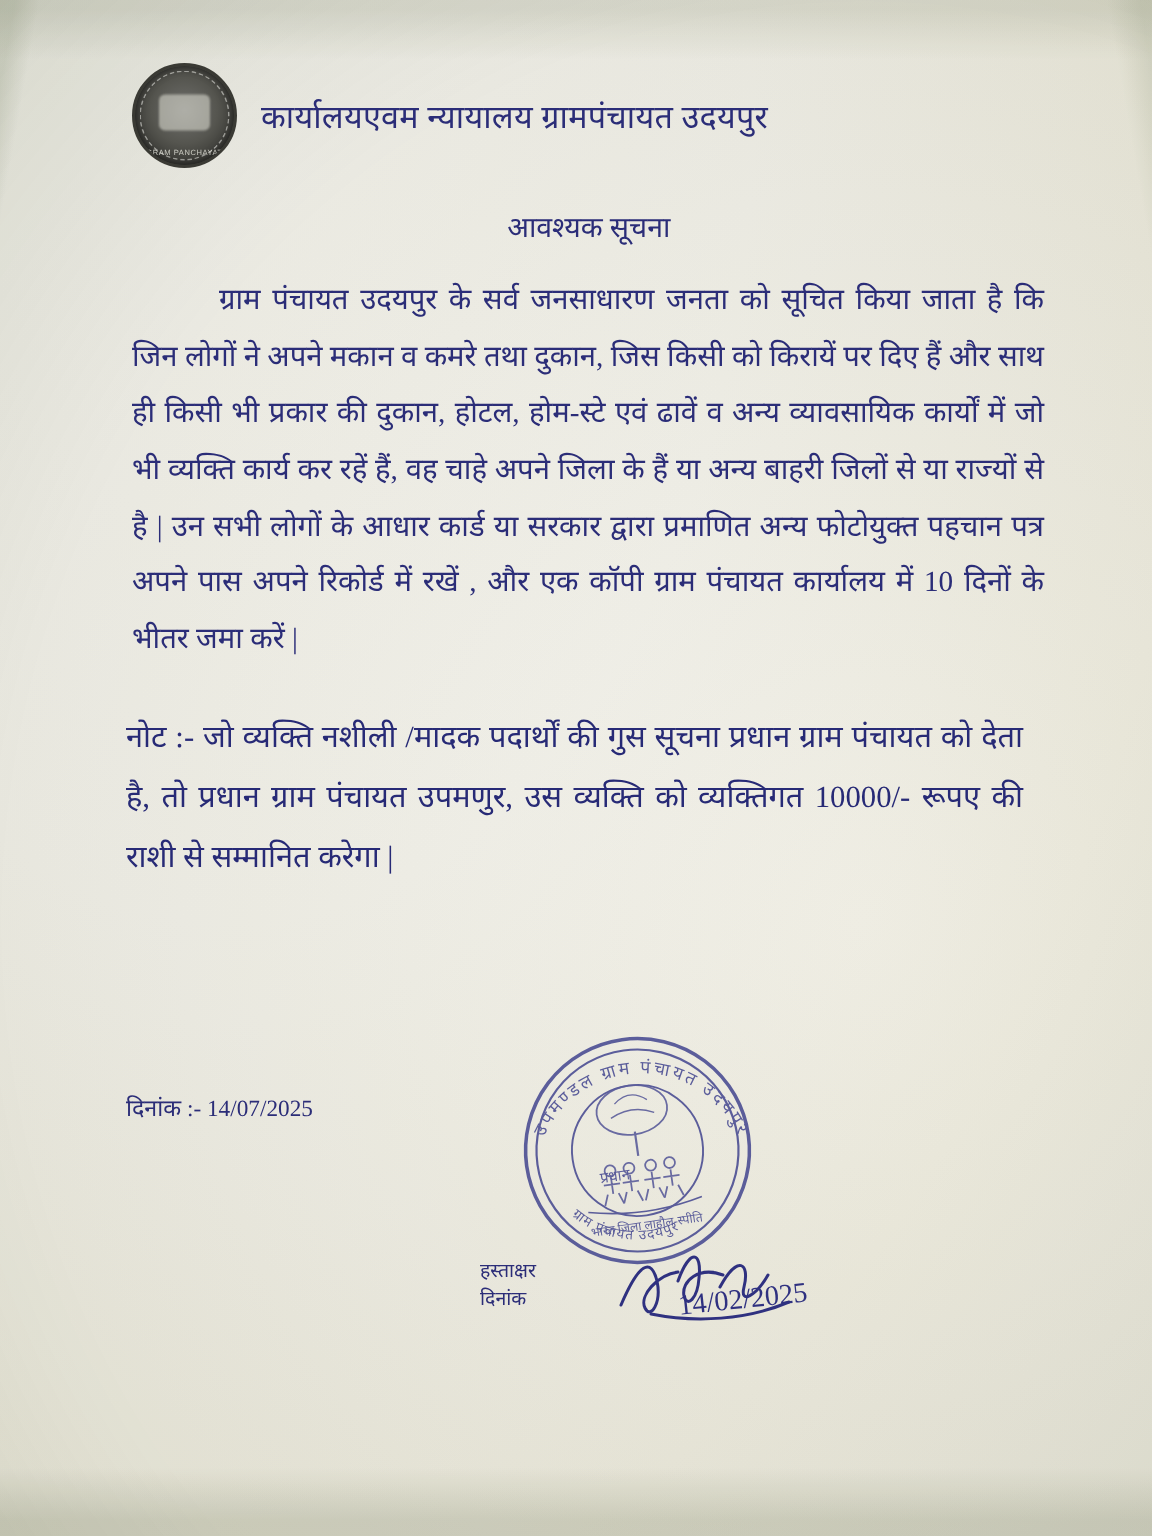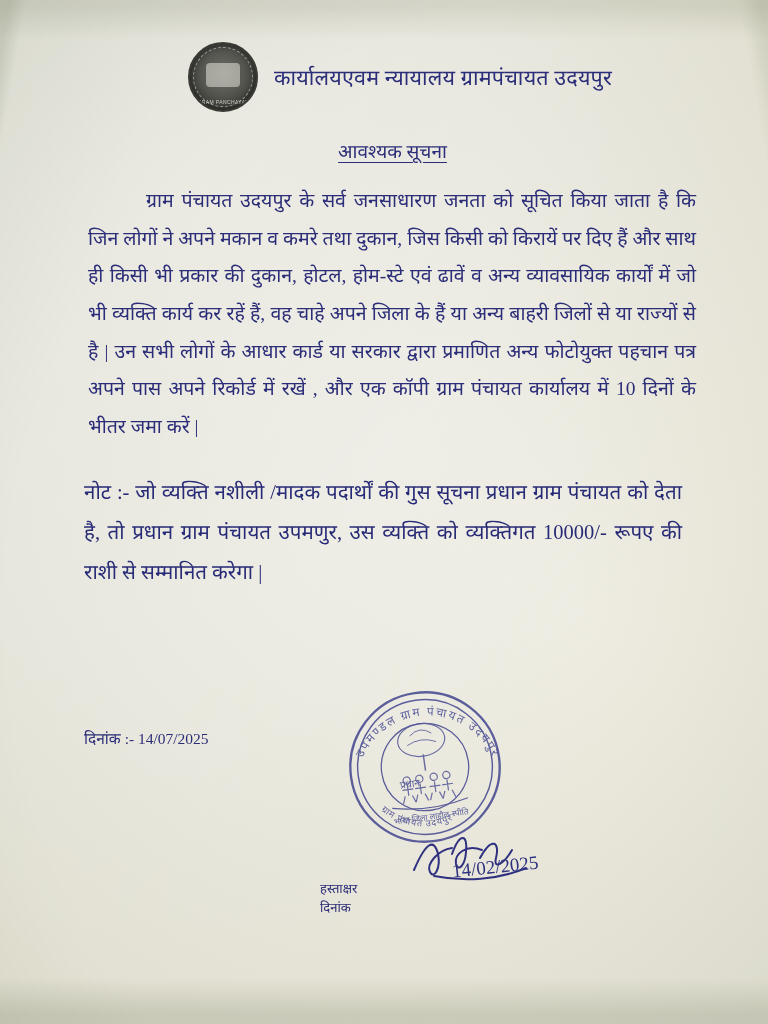--- a/index.html
+++ b/index.html
@@ -46,21 +46,20 @@
     position: relative;
     z-index: 3;
     color: #2d2f7a;
   }
 
   
   .header {
     display: flex;
     align-items: flex-start;
     padding: 38px 56px 0 88px;
-    justify-content: center;
   }
   .emblem {
     width: 66px;
     height: 66px;
     border-radius: 50%;
     flex: 0 0 66px;
     margin-top: 4px;
     background:
       radial-gradient(circle at 50% 45%, #6f6f6c 0%, #55554f 45%, #3b3b37 72%, #2a2a26 100%);
     border: 2px solid #3a3a34;
@@ -110,21 +109,20 @@
   }
   .org .line2 { margin-top: 2px; }
 
   
   .doc-title {
     text-align: center;
     font-size: 19px;
     margin: 26px 0 0 0;
     padding-left: 17px;
     color: #2b2d78;
-    text-decoration: underline;
     text-underline-offset: 4px;
     text-decoration-thickness: 1px;
   }
 
   
   .body {
     padding: 18px 72px 0 84px;
   }
   .para {
     font-size: 19.5px;
@@ -164,21 +162,21 @@
     width: 182px;
     height: 182px;
     z-index: 4;
     pointer-events: none;
   }
   .stamp svg { width: 100%; height: 100%; }
 
   .sign-block {
     position: absolute;
     left: 320px;
-    top: 880px;
+    top: 838px;
     z-index: 5;
     font-size: 13px;
     color: #2b2d78;
     line-height: 1.45;
   }
   .sign-block .l { display: block; }
   .signature {
     position: absolute;
     left: 408px;
     top: 824px;

